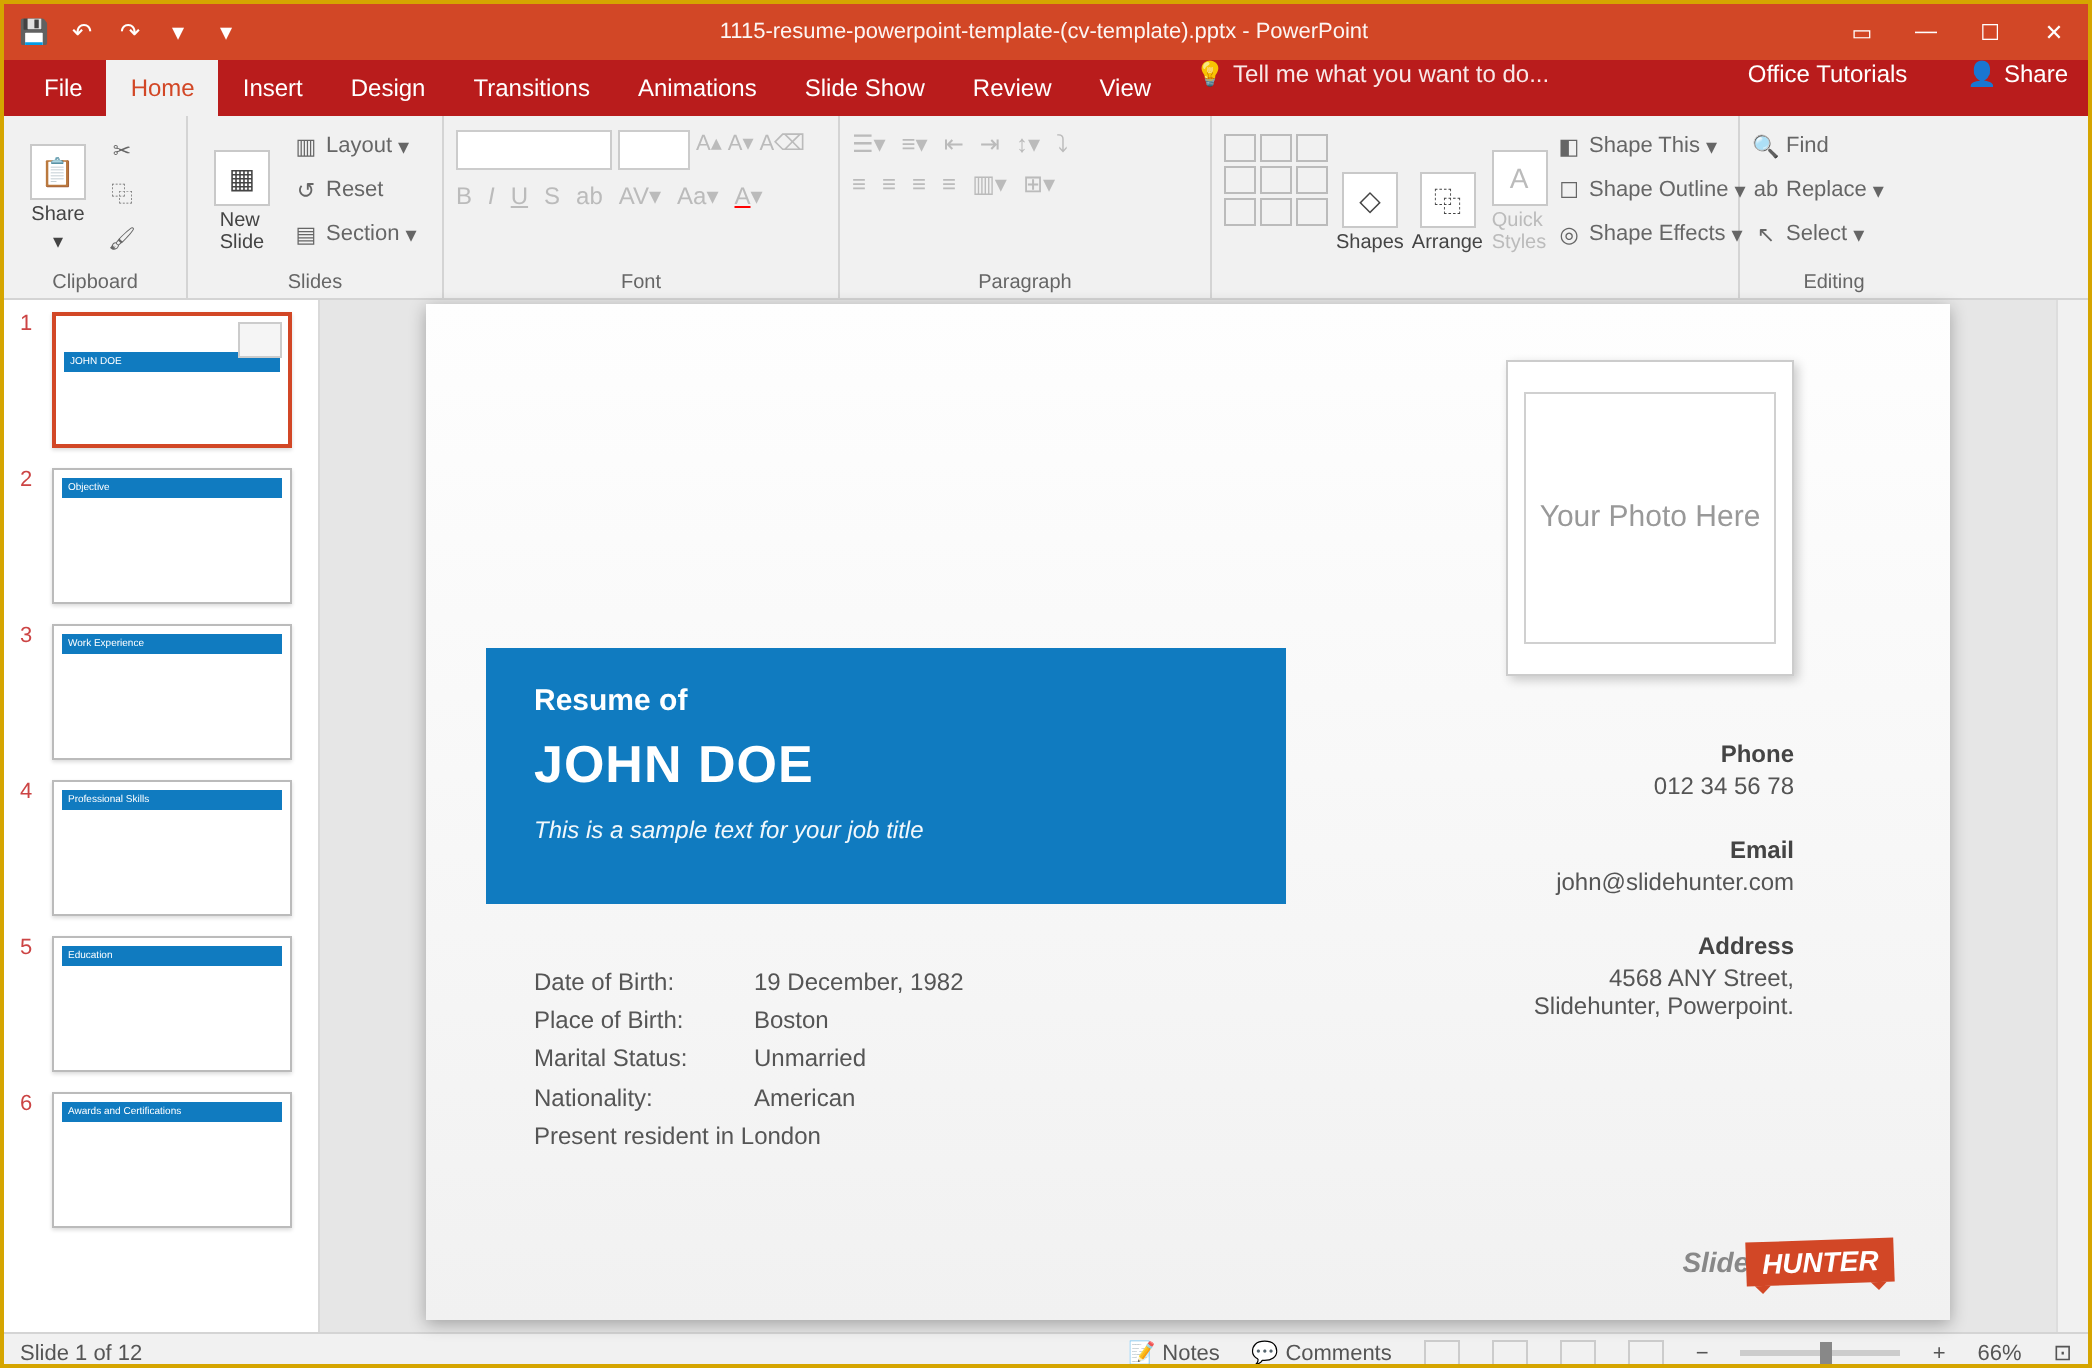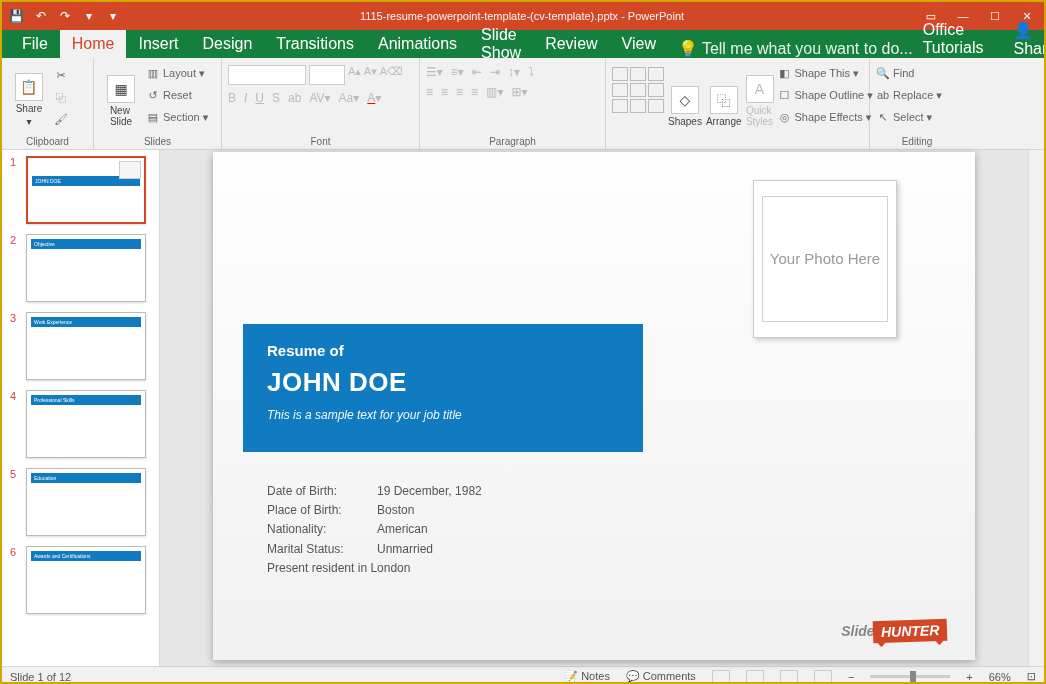--- a/index.html
+++ b/index.html
@@ -3,21 +3,21 @@
 <meta charset="utf-8">
 <style>
 *{box-sizing:border-box;margin:0;padding:0;font-family:"Segoe UI",Arial,sans-serif}
 body{background:#fff;width:1046px;height:684px;overflow:hidden;border:2px solid #d5a500}
 .titlebar{height:28px;background:#d24726;display:flex;align-items:center;color:#fff;font-size:11px}
 .qat{display:flex;gap:10px;padding-left:8px;align-items:center}
 .qat span{width:14px;height:14px;display:inline-flex;align-items:center;justify-content:center;font-size:12px;color:#fff}
 .title-text{flex:1;text-align:center;opacity:.95}
 .winbtns{display:flex;gap:18px;padding-right:10px}
 .winbtns span{width:14px;height:14px;display:inline-flex;align-items:center;justify-content:center;font-size:11px}
-.menubar{height:28px;background:#15803d;display:flex;align-items:flex-end;color:#fff;font-size:16px;padding-left:8px}
+.menubar{height:28px;background:#b91c1c;display:flex;align-items:flex-start;color:#fff;font-size:12px;padding-left:8px}
 .menubar .tab{padding:0 12px;height:28px;display:flex;align-items:center;cursor:pointer}
 .menubar .tab.active{background:#f1f1f1;color:#d24726}
 .menubar .tellme{flex:0 0 auto;display:flex;align-items:center;gap:4px;opacity:.9;padding:0 10px}
 .menubar .spacer{flex:1}
 .menubar .right{display:flex;gap:30px;padding-right:10px}
 .ribbon{height:92px;background:#f1f1f1;border-bottom:1px solid #d4d4d4;display:flex;font-size:11px;color:#444}
 .group{border-right:1px solid #d4d4d4;display:flex;flex-direction:column;padding:3px 6px 0}
 .group-body{flex:1;display:flex;align-items:flex-start;gap:4px}
 .group-label{text-align:center;font-size:10px;color:#666;padding-bottom:2px}
 .bigbtn{display:flex;flex-direction:column;align-items:center;justify-content:flex-end;width:42px;height:66px;font-size:10px;color:#444;gap:2px}
@@ -288,28 +288,43 @@
       <div class="details">
         <div class="row">
             <span class="lab">Date of Birth:</span>
             <span>19 December, 1982</span>
           </div>
         <div class="row">
             <span class="lab">Place of Birth:</span>
             <span>Boston</span>
           </div>
         <div class="row">
+            <span class="lab">Marital Status:</span>
+            <span>Unmarried</span>
+          </div>
+        <div class="row">
             <span class="lab">Nationality:</span>
             <span>American</span>
           </div>
-        <div class="row">
-            <span class="lab">Marital Status:</span>
-            <span>Unmarried</span>
-          </div>
         <div>Present resident in London</div>
+      </div>
+      <div class="contact">
+        <div class="sect">
+            <div class="h">Phone</div>
+            <div>012 34 56 78</div>
+          </div>
+        <div class="sect">
+            <div class="h">Email</div>
+            <div>john@slidehunter.com</div>
+          </div>
+        <div class="sect">
+            <div class="h">Address</div>
+            <div>4568 ANY Street,</div>
+            <div>Slidehunter, Powerpoint.</div>
+          </div>
       </div>
       <div class="logo">
           <span class="slide-t">Slide</span>
           <span class="badge">HUNTER</span>
         </div>
     </div>
   </div>
   <div class="vscroll"></div>
 </div>
 

